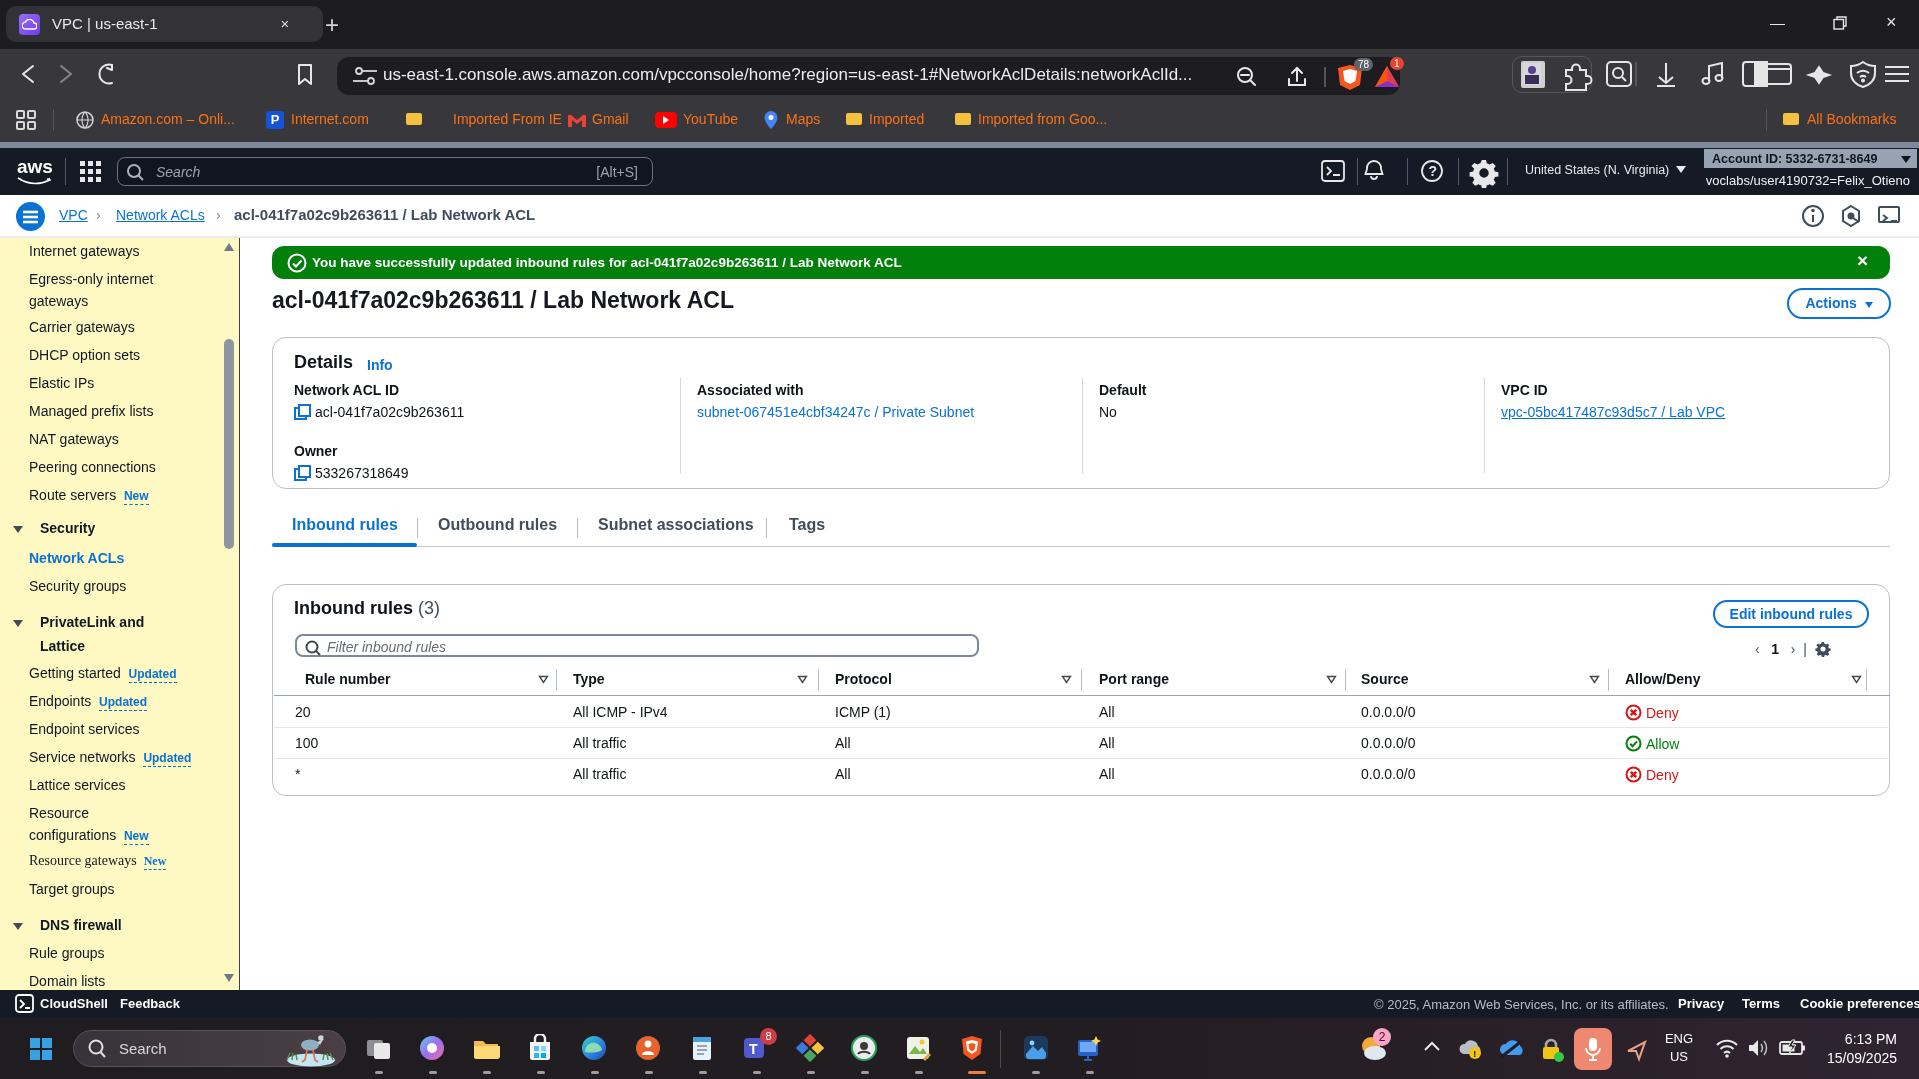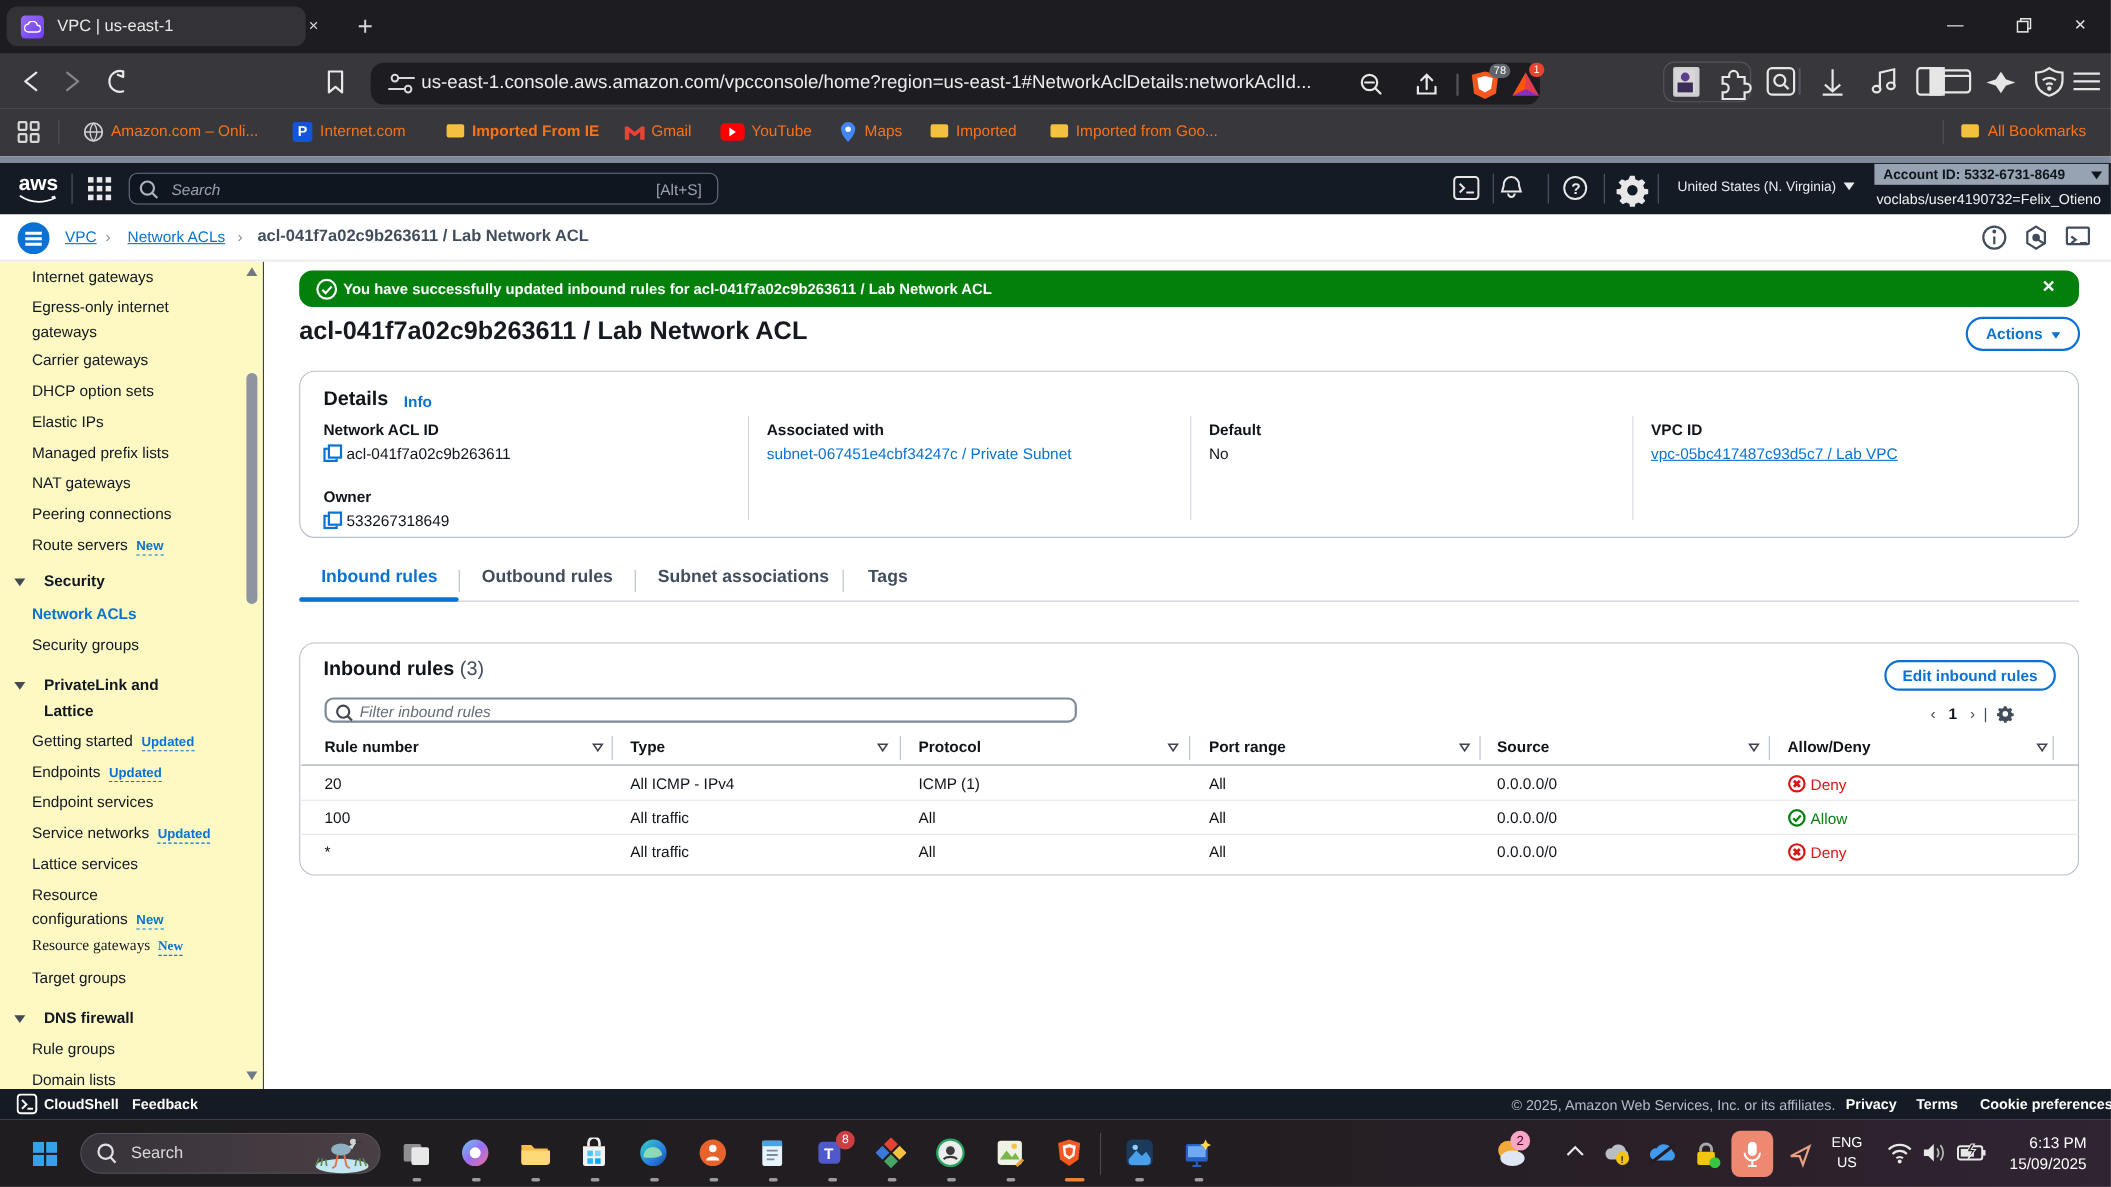--- a/index.html
+++ b/index.html
@@ -1,20 +1,20 @@
 <!DOCTYPE html>
 <html><head>
 <meta charset="utf-8">
 <style>
 * { margin:0; padding:0; box-sizing:border-box; }
 html,body { width:1919px; height:1079px; overflow:hidden; font-family:"Liberation Sans", sans-serif; background:#fff; }
 .td0 { display:inline-block; width:0; height:0; border-left:5px solid transparent; border-right:5px solid transparent; border-top:7px solid currentColor; }
 
 #tabstrip { position:absolute; left:0; top:0; width:1919px; height:49px; background:#1d1c21; }
-#tab { position:absolute; left:6px; top:6px; width:272px; height:36px; background:#333237; border-radius:10px;text-decoration:underline; }
+#tab { position:absolute; left:6px; top:6px; width:317px; height:36px; background:#333237; border-radius:10px;text-decoration:underline; }
 #favicon { position:absolute; left:13px; top:8px; width:21px; height:21px; border-radius:4px; background:linear-gradient(135deg,#9a6cf7,#6d3df0); }
 #favicon svg { position:absolute; left:3px; top:5px; }
 #tabtitle { position:absolute; left:46px; top:9px; font-size:15px; color:#e9e9ea; }
 .tabx { position:absolute; left:268px; top:7px; width:22px; height:22px; color:#dcdcdd; font-size:15px; text-align:center; line-height:22px; }
 #newtab { position:absolute; left:325px; top:11px; color:#d5d5d7; font-size:24px; font-weight:300; }
 .winctl { position:absolute; top:14px; color:#e7e7e8; font-size:15px; }
 
 #navrow { position:absolute; left:0; top:49px; width:1919px; height:50px; background:#38373c; }
 #navrow svg { position:absolute; }
 #urlpill { position:absolute; left:337px; top:8px; width:1063px; height:38px; background:#1d1c21; border-radius:12px; }
@@ -212,21 +212,21 @@
     </svg>
   <div style="position:absolute;left:53px;top:10px;width:1px;height:22px;background:#55545a;"></div>
   <svg width="20" height="20" style="position:absolute;left:76px;top:12px;">
       <circle cx="9" cy="9" r="8" fill="none" stroke="#cfcfd2" stroke-width="1.6"></circle>
       <path d="M1 9 h16 M9 1 c-4 4 -4 12 0 16 c4 -4 4 -12 0 -16" fill="none" stroke="#cfcfd2" stroke-width="1.2"></path>
     </svg>
   <div class="bkitem" style="left:101px;">Amazon.com – Onli...</div>
   <div style="position:absolute;left:266px;top:12px;width:18px;height:18px;background:#1354d8;border-radius:3px;color:#fff;font-weight:bold;font-size:13px;text-align:center;line-height:18px;">P</div>
   <div class="bkitem" style="left:291px;">Internet.com</div>
   <div style="position:absolute;left:406px;top:14px;" class="folder16"></div>
-  <div class="bkitem" style="left:429px;font-weight:bold;">Imported From IE</div>
+  <div class="bkitem" style="left:453px;">Imported From IE</div>
   <svg width="20" height="16" style="position:absolute;left:567px;top:14px;">
     <path d="M1 2 h3 l6 5 6 -5 h3 v12 h-4 V7 l-5 4 -5 -4 v7 H1 z" fill="#ea4335"></path>
     <path d="M1 2 l9 7 9 -7" fill="none" stroke="#34a853" stroke-width="0"></path>
   </svg>
   <div class="bkitem" style="left:592px;">Gmail</div>
   <div style="position:absolute;left:655px;top:13px;width:22px;height:16px;background:#ff0000;border-radius:4px;"></div>
   <div style="position:absolute;left:663px;top:17px;width:0;height:0;border-left:6px solid #fff;border-top:4px solid transparent;border-bottom:4px solid transparent;"></div>
   <div class="bkitem" style="left:683px;">YouTube</div>
   <svg width="16" height="20" style="position:absolute;left:763px;top:11px;">
     <path d="M8 1 a6.5 6.5 0 0 1 6.5 6.5 c0 5 -6.5 11.5 -6.5 11.5 s-6.5 -6.5 -6.5 -11.5 A6.5 6.5 0 0 1 8 1 z" fill="#4285f4"></path>
@@ -404,21 +404,21 @@
       <svg width="30" height="23">
           <circle cx="15" cy="11" r="5.5" fill="none" stroke="#424650" stroke-width="2"></circle>
           <line x1="19" y1="15" x2="23" y2="19" stroke="#424650" stroke-width="2"></line>
         </svg>
       <div class="ph">Filter inbound rules</div>
     </div>
     <div id="pgn">‹ &nbsp; <b style="color:#0f141a">1</b> &nbsp; › &nbsp;|&nbsp;
 <svg width="16" height="16" style="vertical-align:-3px;" viewBox="0 0 24 24">
           <path fill="#414d5c" d="M10.3 1.5 h3.4 l.5 2.7 a8 8 0 0 1 2.2 .9 l2.6-1.2 2.4 2.4-1.6 2.3 a8 8 0 0 1 .9 2.2 l2.8 .5 v3.4 l-2.8 .5 a8 8 0 0 1 -.9 2.2 l1.6 2.3-2.4 2.4-2.6-1.2 a8 8 0 0 1 -2.2 .9 l-.5 2.7 h-3.4 l-.5-2.7 a8 8 0 0 1 -2.2-.9 l-2.6 1.2-2.4-2.4 1.6-2.3 a8 8 0 0 1 -.9-2.2 l-2.8-.5 v-3.4 l2.8-.5 a8 8 0 0 1 .9-2.2 L1.9 6.3 4.3 3.9 6.9 5.1 a8 8 0 0 1 2.2-.9 z M12 8.2 a3.8 3.8 0 1 0 0 7.6 a3.8 3.8 0 1 0 0 -7.6 z"></path>
         </svg></div>
-    <div class="th" style="left:22px;">Rule number</div>
+    <div class="th" style="left:32px;">Rule number</div>
       <svg class="arr" style="left:265px;top:90px;" width="11" height="9">
         <path d="M1.5 1.5 h8 l-4 6 z" fill="none" stroke="#424650" stroke-width="1.4"></path>
       </svg>
       <div class="thsep" style="left:283px;"></div>
     <div class="th" style="left:300px;">Type</div>
       <svg class="arr" style="left:524px;top:90px;" width="11" height="9">
         <path d="M1.5 1.5 h8 l-4 6 z" fill="none" stroke="#424650" stroke-width="1.4"></path>
       </svg>
       <div class="thsep" style="left:545px;"></div>
     <div class="th" style="left:562px;">Protocol</div>

